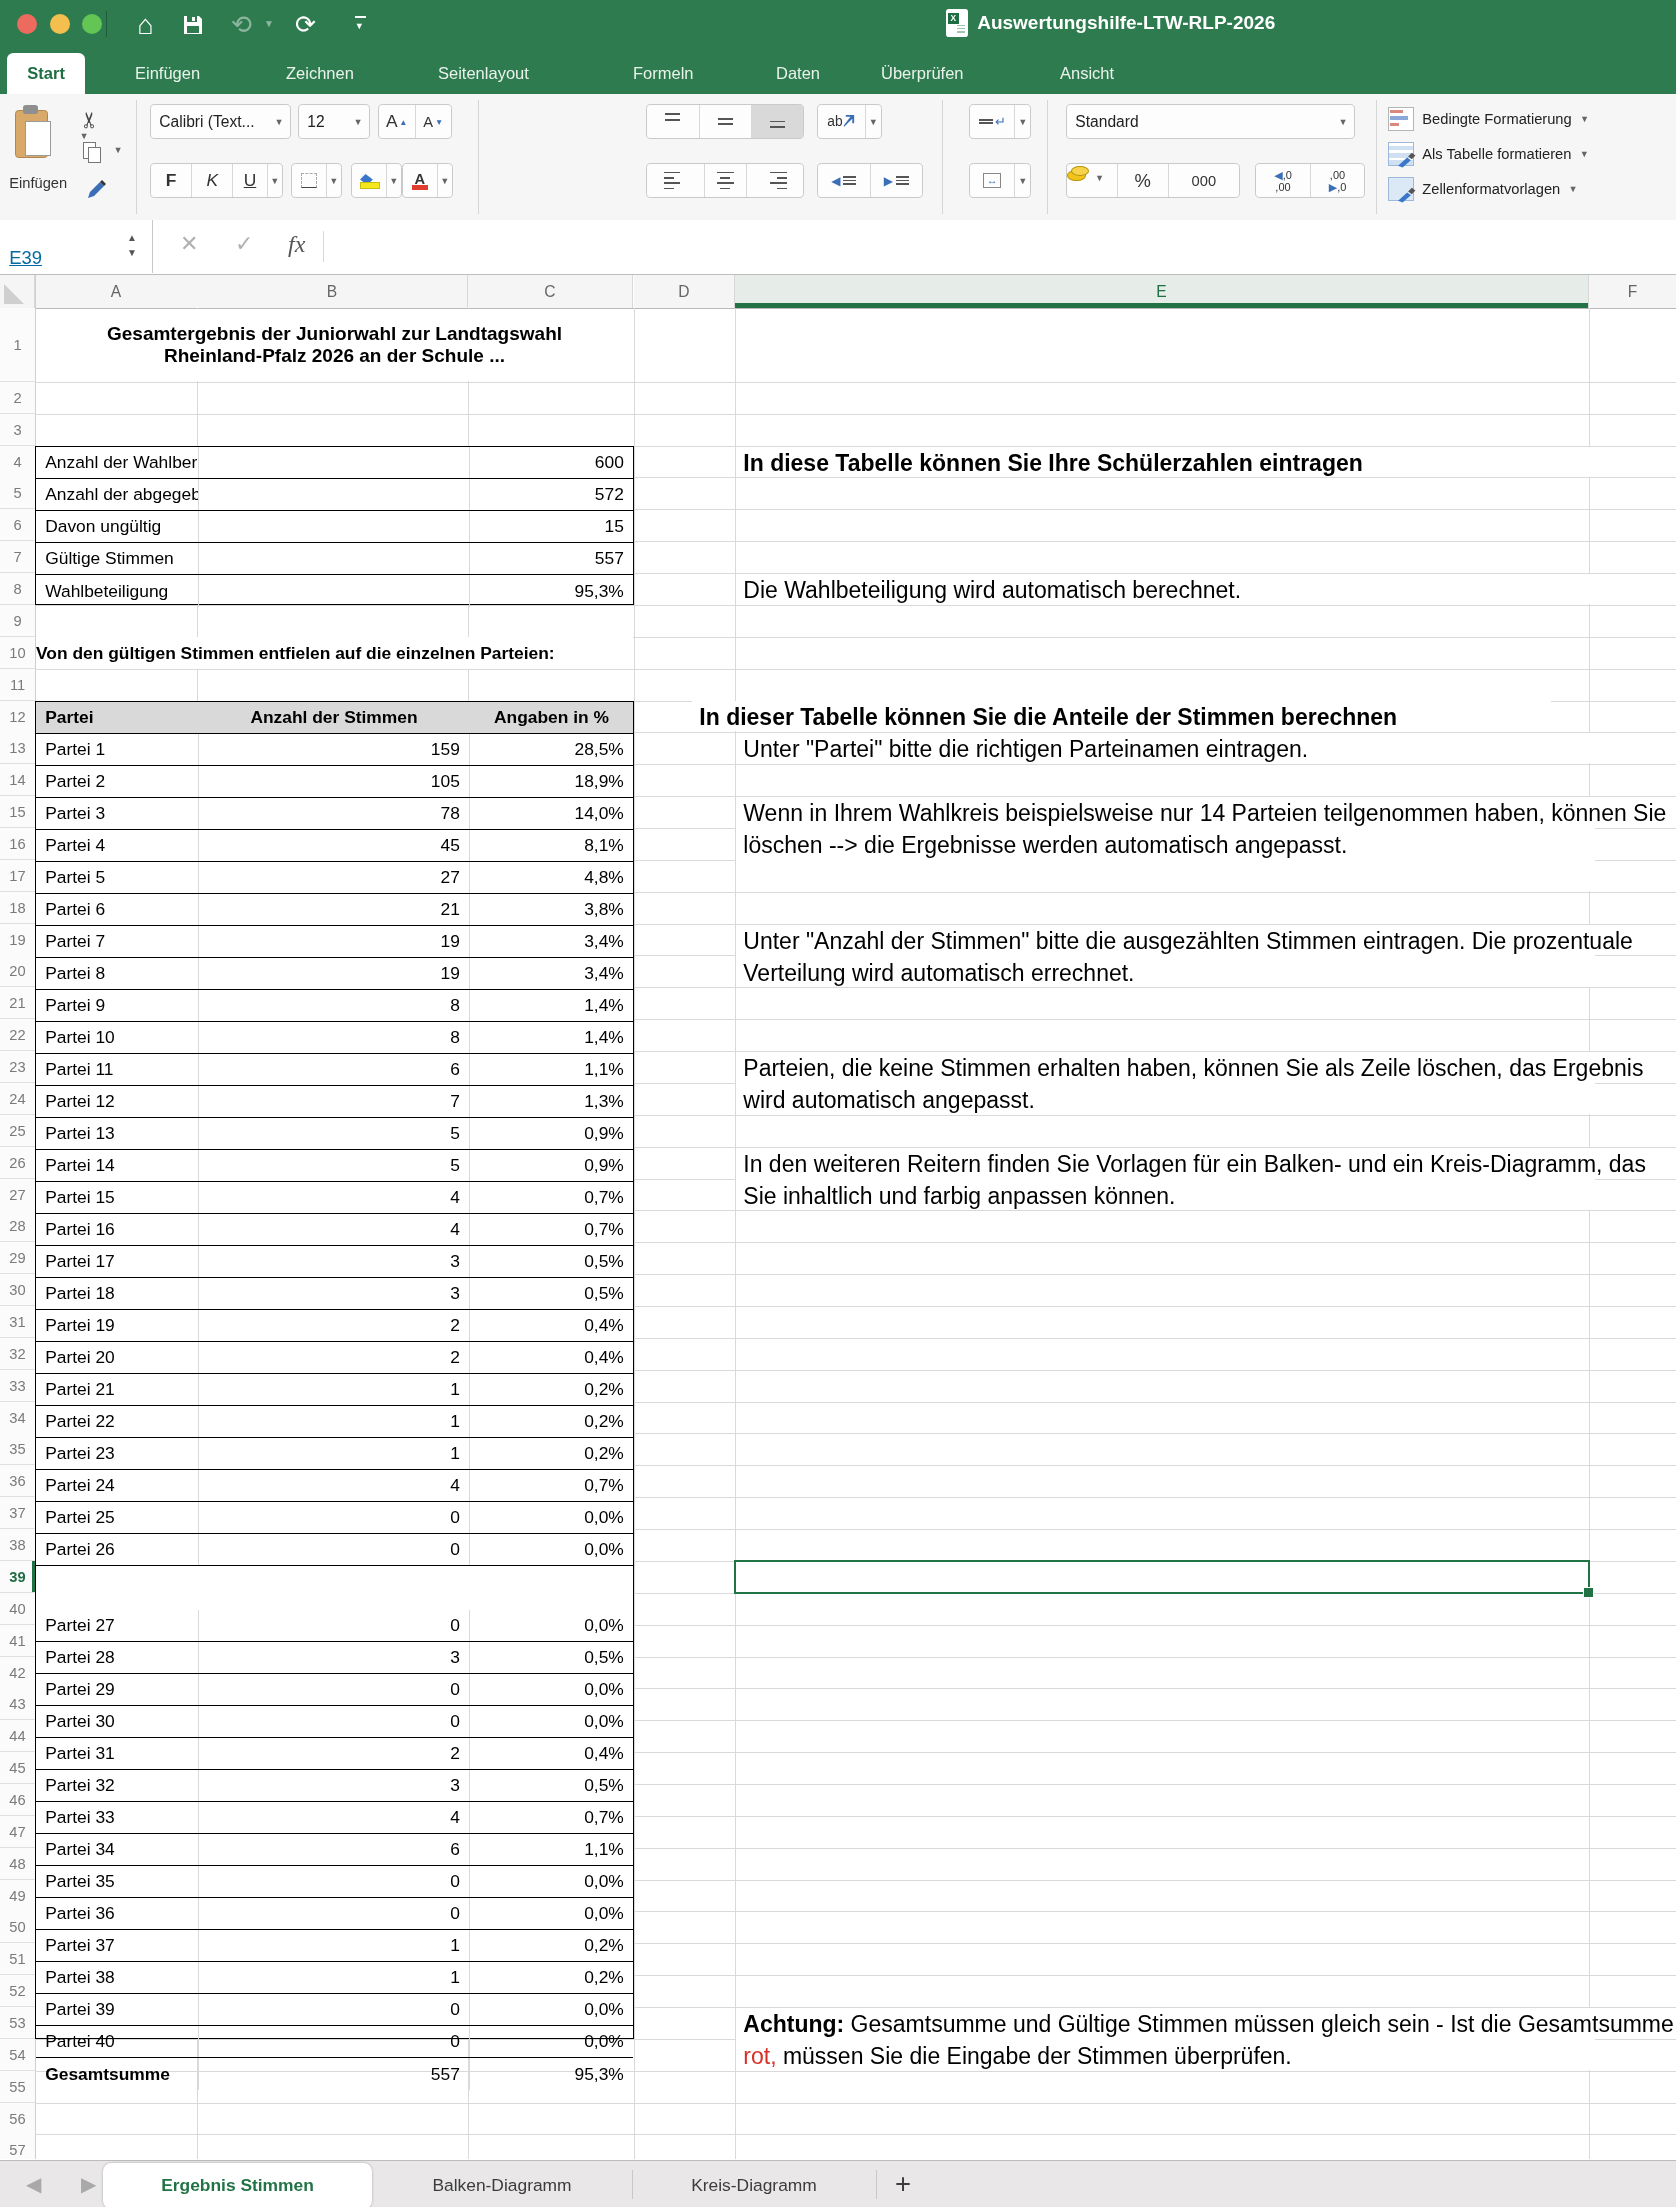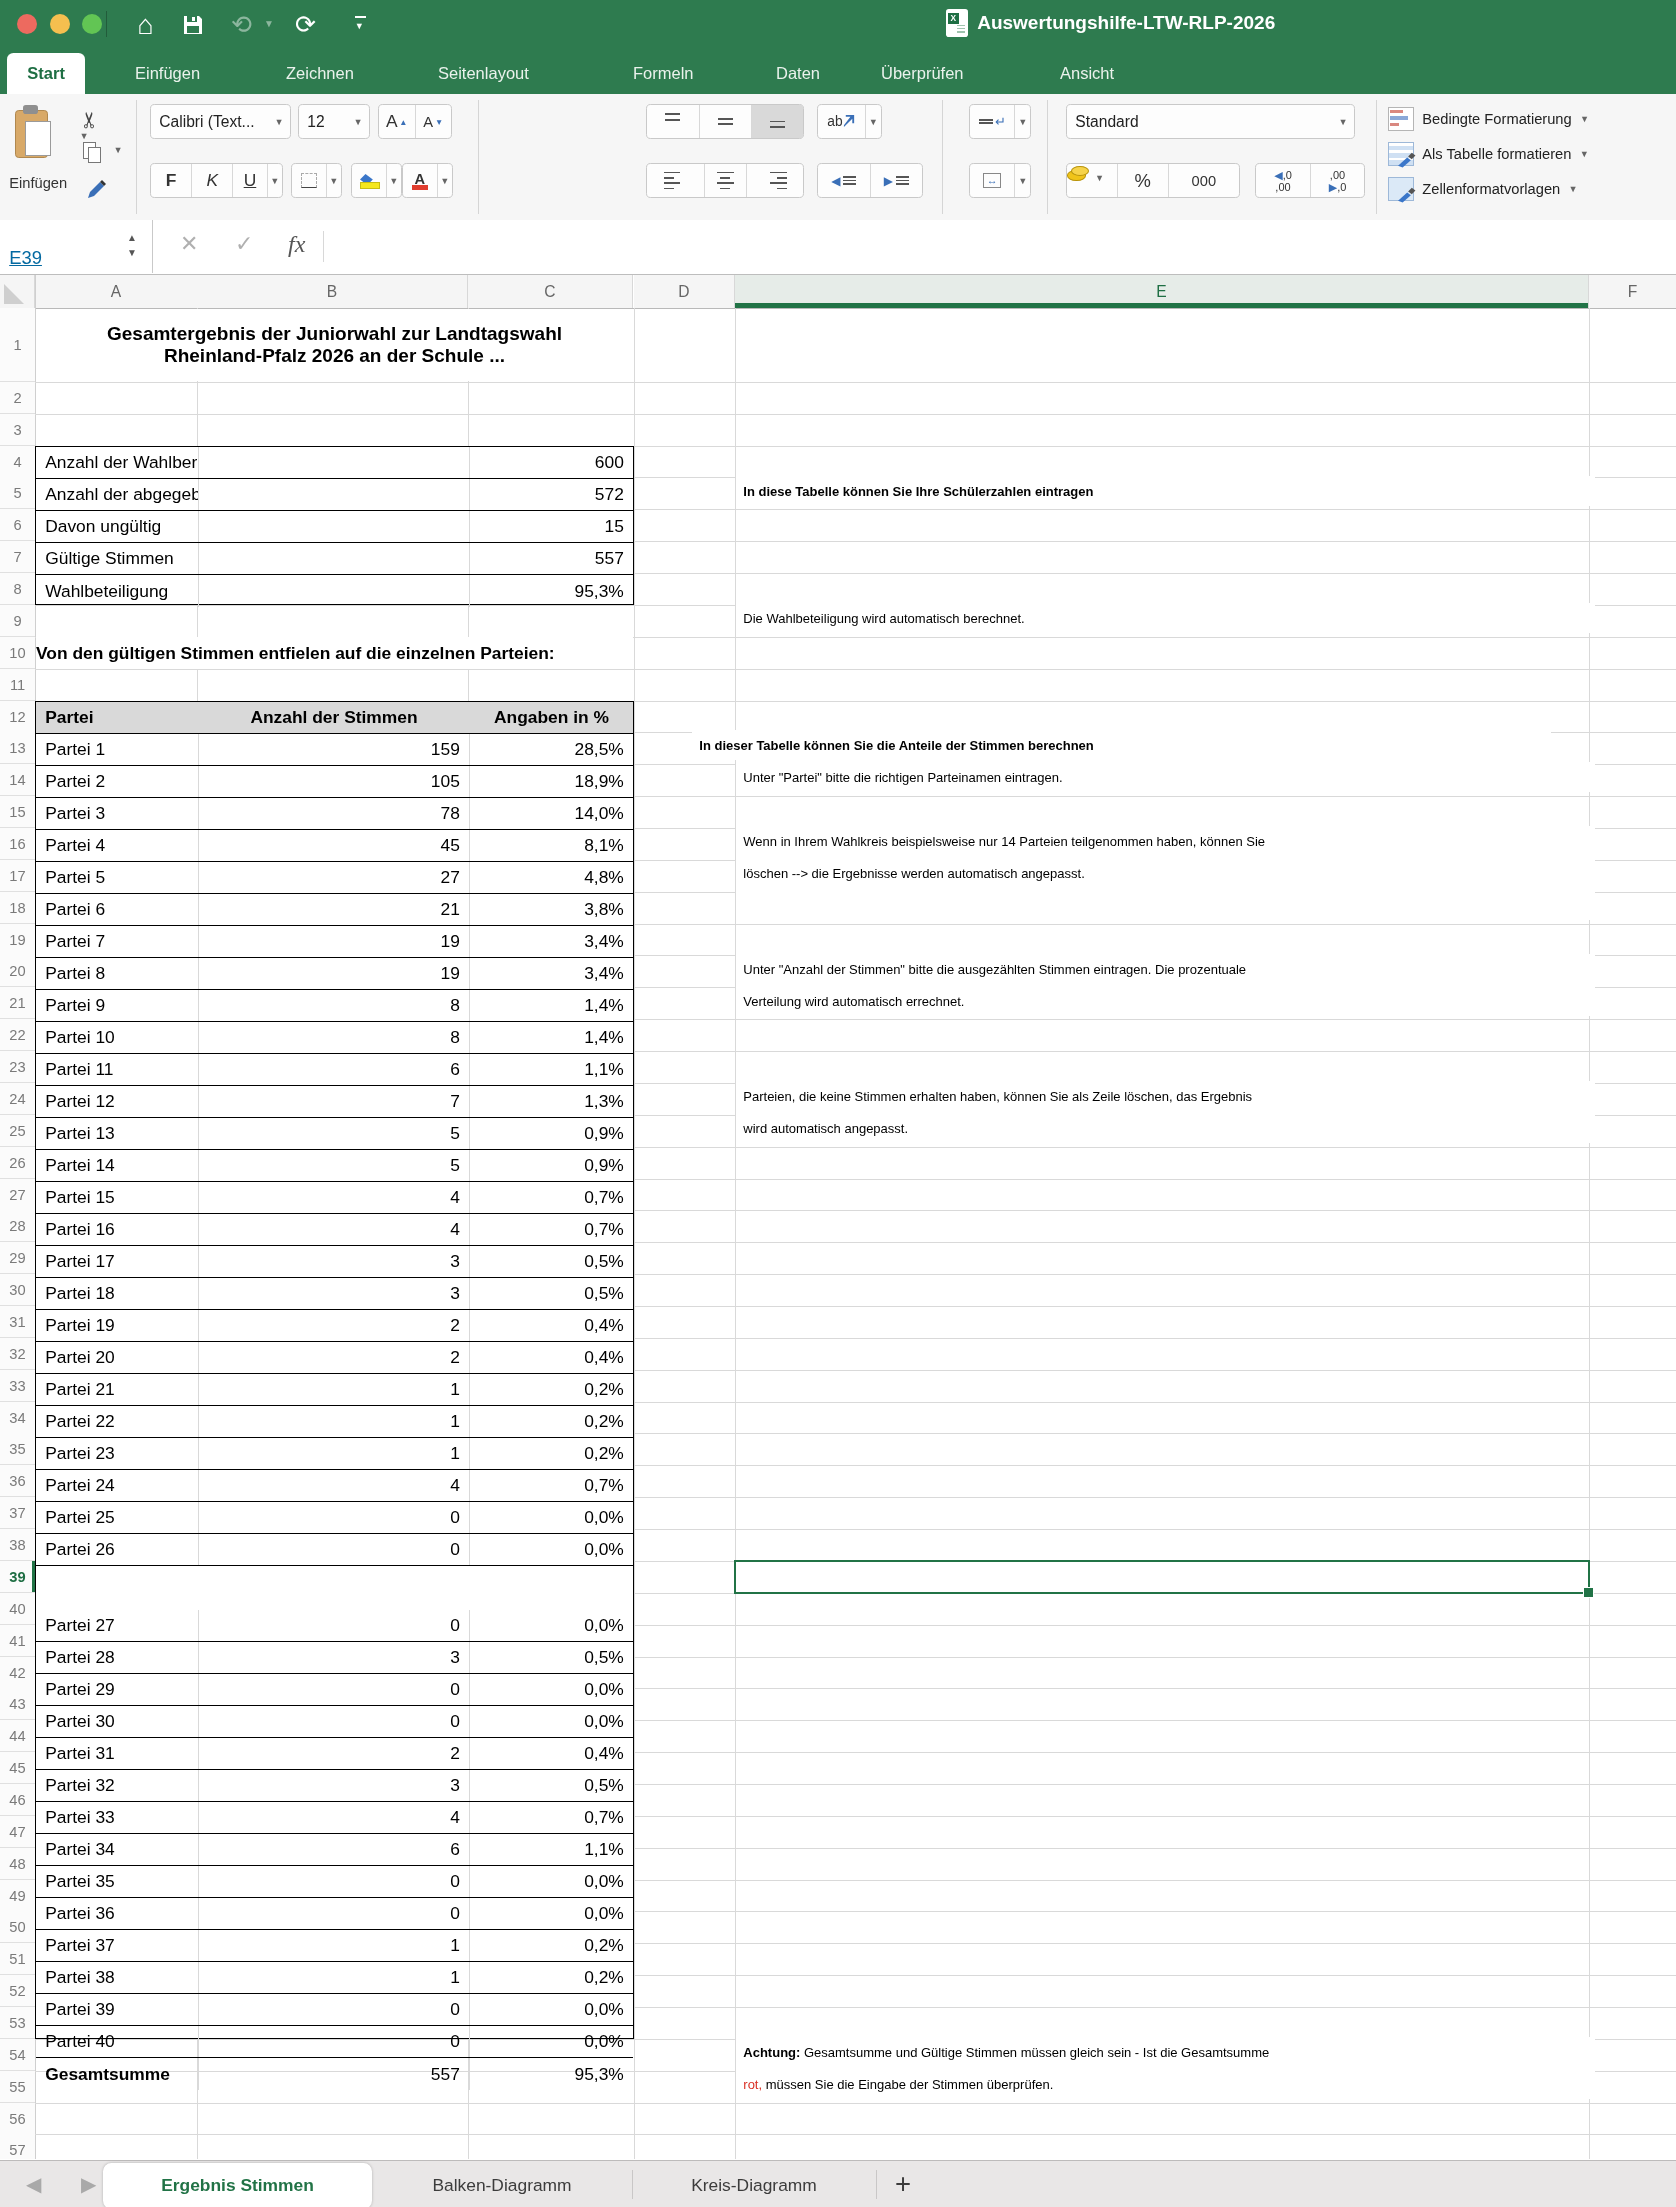--- a/index.html
+++ b/index.html
@@ -69,22 +69,22 @@
   .cellTxt{position:absolute;font-size:17.4px;color:#000;display:flex;align-items:center;}
   .tableblock{position:absolute;background:#fff;border:1.8px solid #000;box-sizing:border-box;}
   .trow{display:flex;box-sizing:border-box;border-bottom:1.8px solid #000;}
   .trow:last-child{border-bottom:none;}
   .trow.hdr{background:#d9d9d9;font-weight:bold;}
   .tcell{box-sizing:border-box;display:flex;align-items:center;font-size:17.4px;overflow:hidden;
          border-right:0.9px solid #d9d9d9;padding:0 9.2px;white-space:nowrap;}
   .tcell:last-child{border-right:none;}
   .tcell.r{justify-content:flex-end;}
   .tcell.c{justify-content:center;}
-  .note{position:absolute;background:#fff;font-size:13px;color:#000;padding-left:7.3px;
-        white-space:nowrap;z-index:3;margin-top:29px;}
+  .note{position:absolute;background:#fff;font-size:23px;color:#000;padding-left:7.3px;
+        white-space:nowrap;z-index:3;}
   .selbox{position:absolute;border:2.8px solid #217346;background:#fff;box-sizing:border-box;z-index:4;}
   .fillhandle{position:absolute;right:-5.5px;bottom:-5.5px;width:8.3px;height:8.3px;background:#217346;
         border:0.9px solid #fff;}
   
   .sheetbar{position:absolute;left:0;top:2160px;width:1677px;height:48px;background:#e9e7e7;
             border-top:0.9px solid #bdbbbb;}
   .sb-arrow{position:absolute;top:11px;font-size:20px;color:#a9a9a9;}
   .stab{position:absolute;top:0;height:48px;display:flex;align-items:center;justify-content:center;
         font-size:17.4px;color:#3c3c3c;}
   .stab.active{background:#fff;border-radius:8.3px;color:#217346;font-weight:bold;
@@ -768,20 +768,24 @@
       <div><span>löschen --&gt; die Ergebnisse werden automatisch angepasst.</span></div>
     </div>
     <div class="note" style="left: 736px; top: 650px; width: 852px; height: 62px; line-height: 32px; font-weight: normal;">
       <div><span>Unter "Anzahl der Stimmen" bitte die ausgezählten Stimmen eintragen. Die prozentuale</span></div>
       <div><span>Verteilung wird automatisch errechnet.</span></div>
     </div>
     <div class="note" style="left: 736px; top: 777px; width: 852px; height: 62px; line-height: 32px; font-weight: normal;">
       <div><span>Parteien, die keine Stimmen erhalten haben, können Sie als Zeile löschen, das Ergebnis</span></div>
       <div><span>wird automatisch angepasst.</span></div>
     </div>
+    <div class="note" style="left: 736px; top: 873px; width: 852px; height: 62px; line-height: 32px; font-weight: normal;">
+      <div><span>In den weiteren Reitern finden Sie Vorlagen für ein Balken- und ein Kreis-Diagramm, das</span></div>
+      <div><span>Sie inhaltlich und farbig anpassen können.</span></div>
+    </div>
     <div class="note" style="left: 736px; top: 1733px; width: 852px; height: 62px; line-height: 32px; font-weight: normal;">
       <div><span style="font-weight: bold;">Achtung: </span><span>Gesamtsumme und Gültige Stimmen müssen gleich sein - Ist die Gesamtsumme</span></div>
       <div><span style="color: rgb(217, 48, 37);">rot,</span><span> müssen Sie die Eingabe der Stimmen überprüfen.</span></div>
     </div>
     <div class="selbox" style="left: 734px; top: 1285px; width: 856px; height: 34px;">
       <div class="fillhandle"></div>
     </div>
   </div>
 
 <div class="sheetbar">

